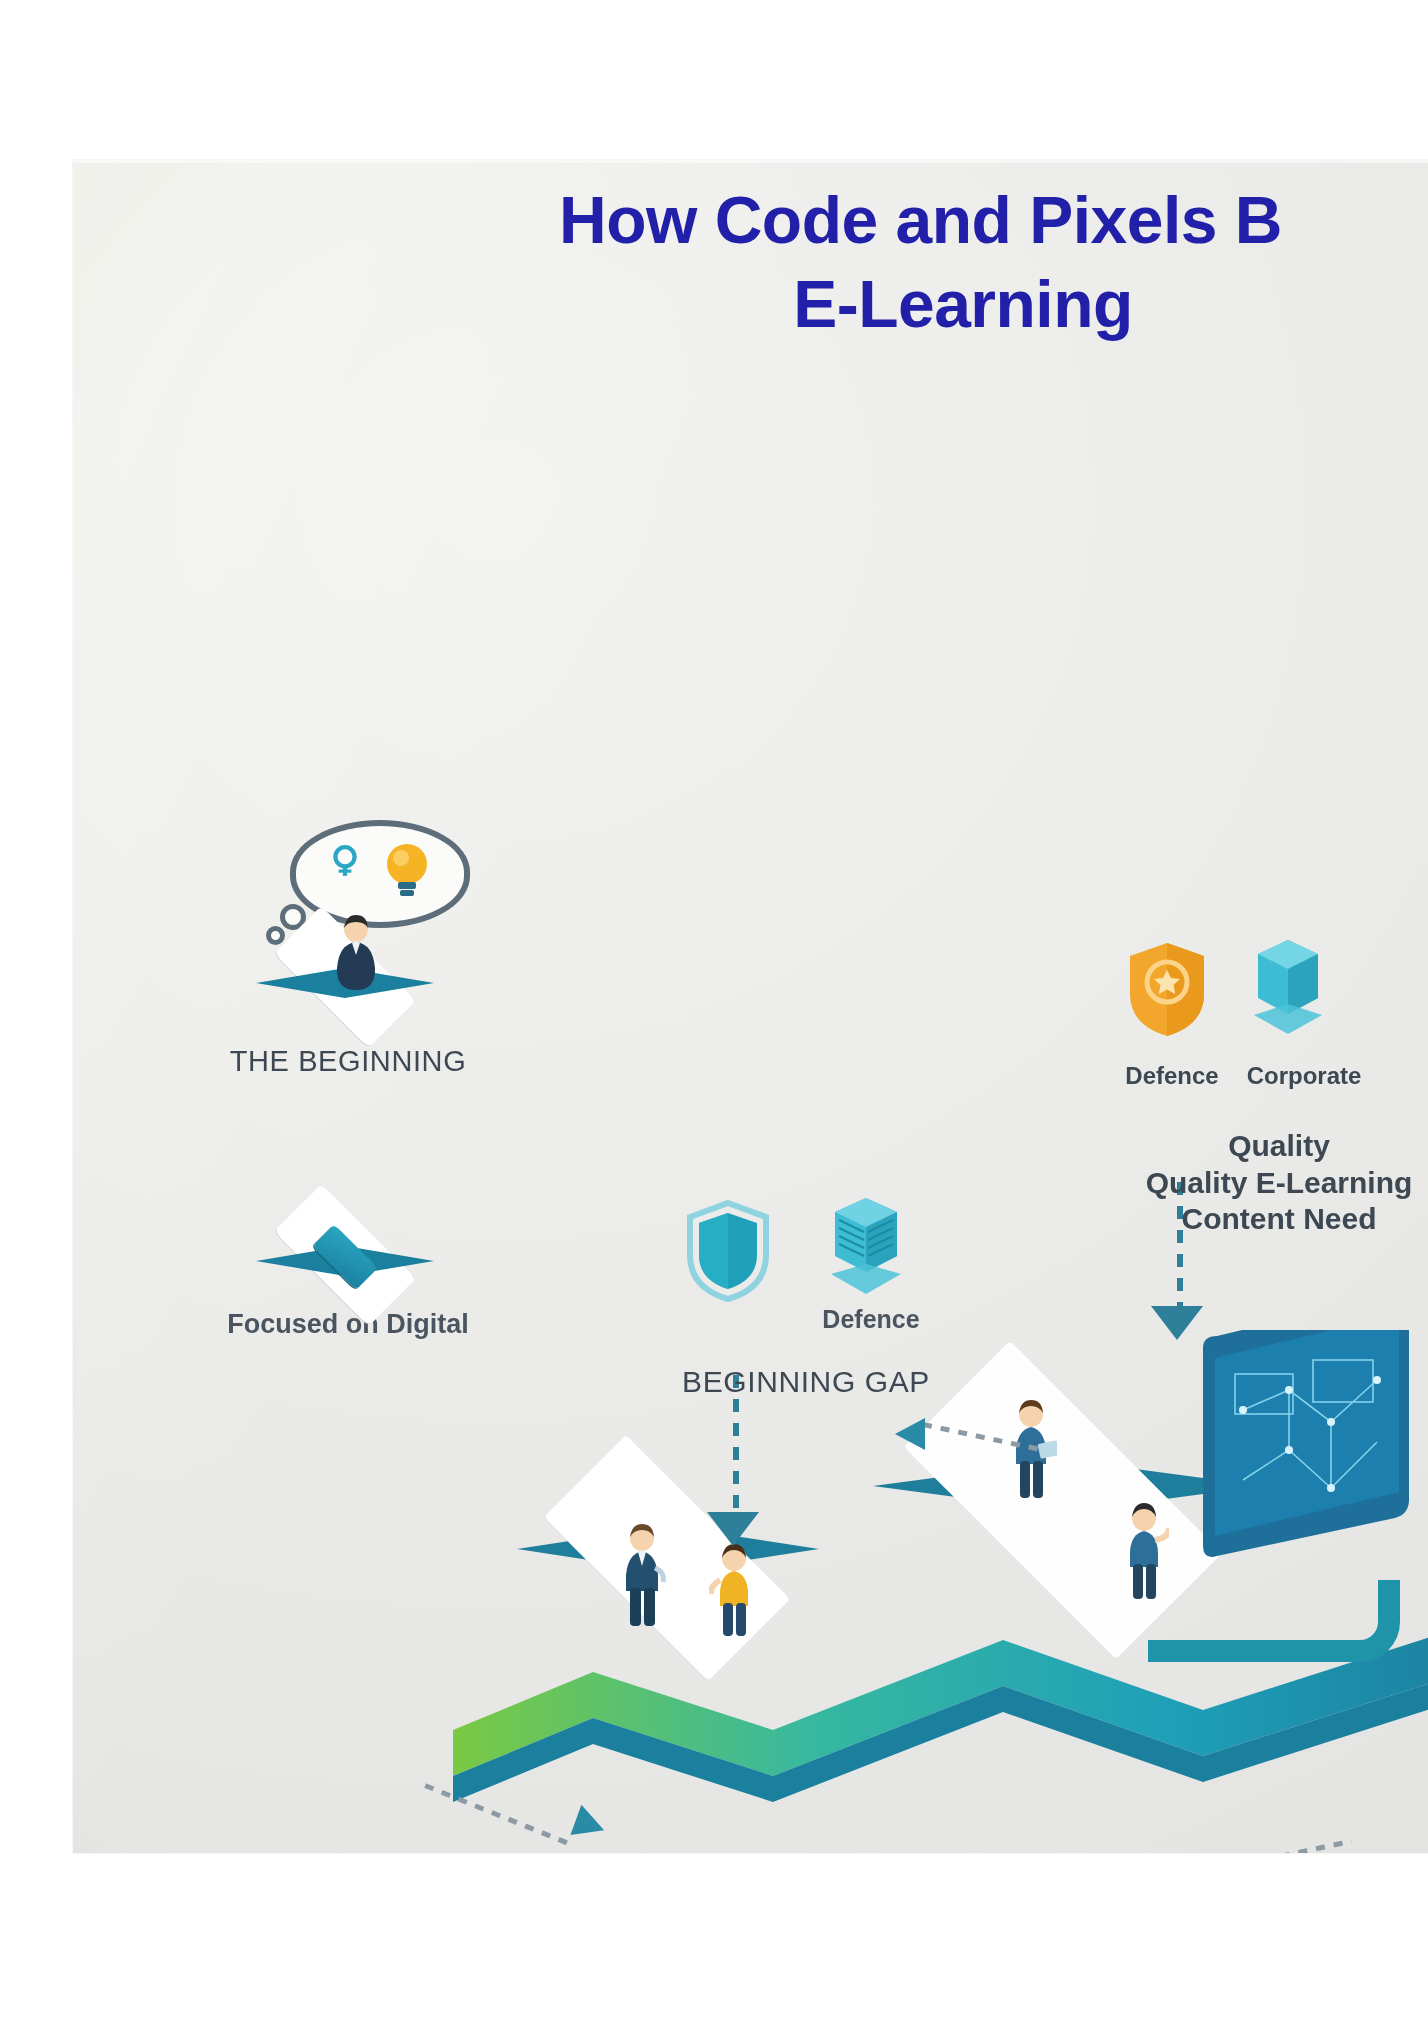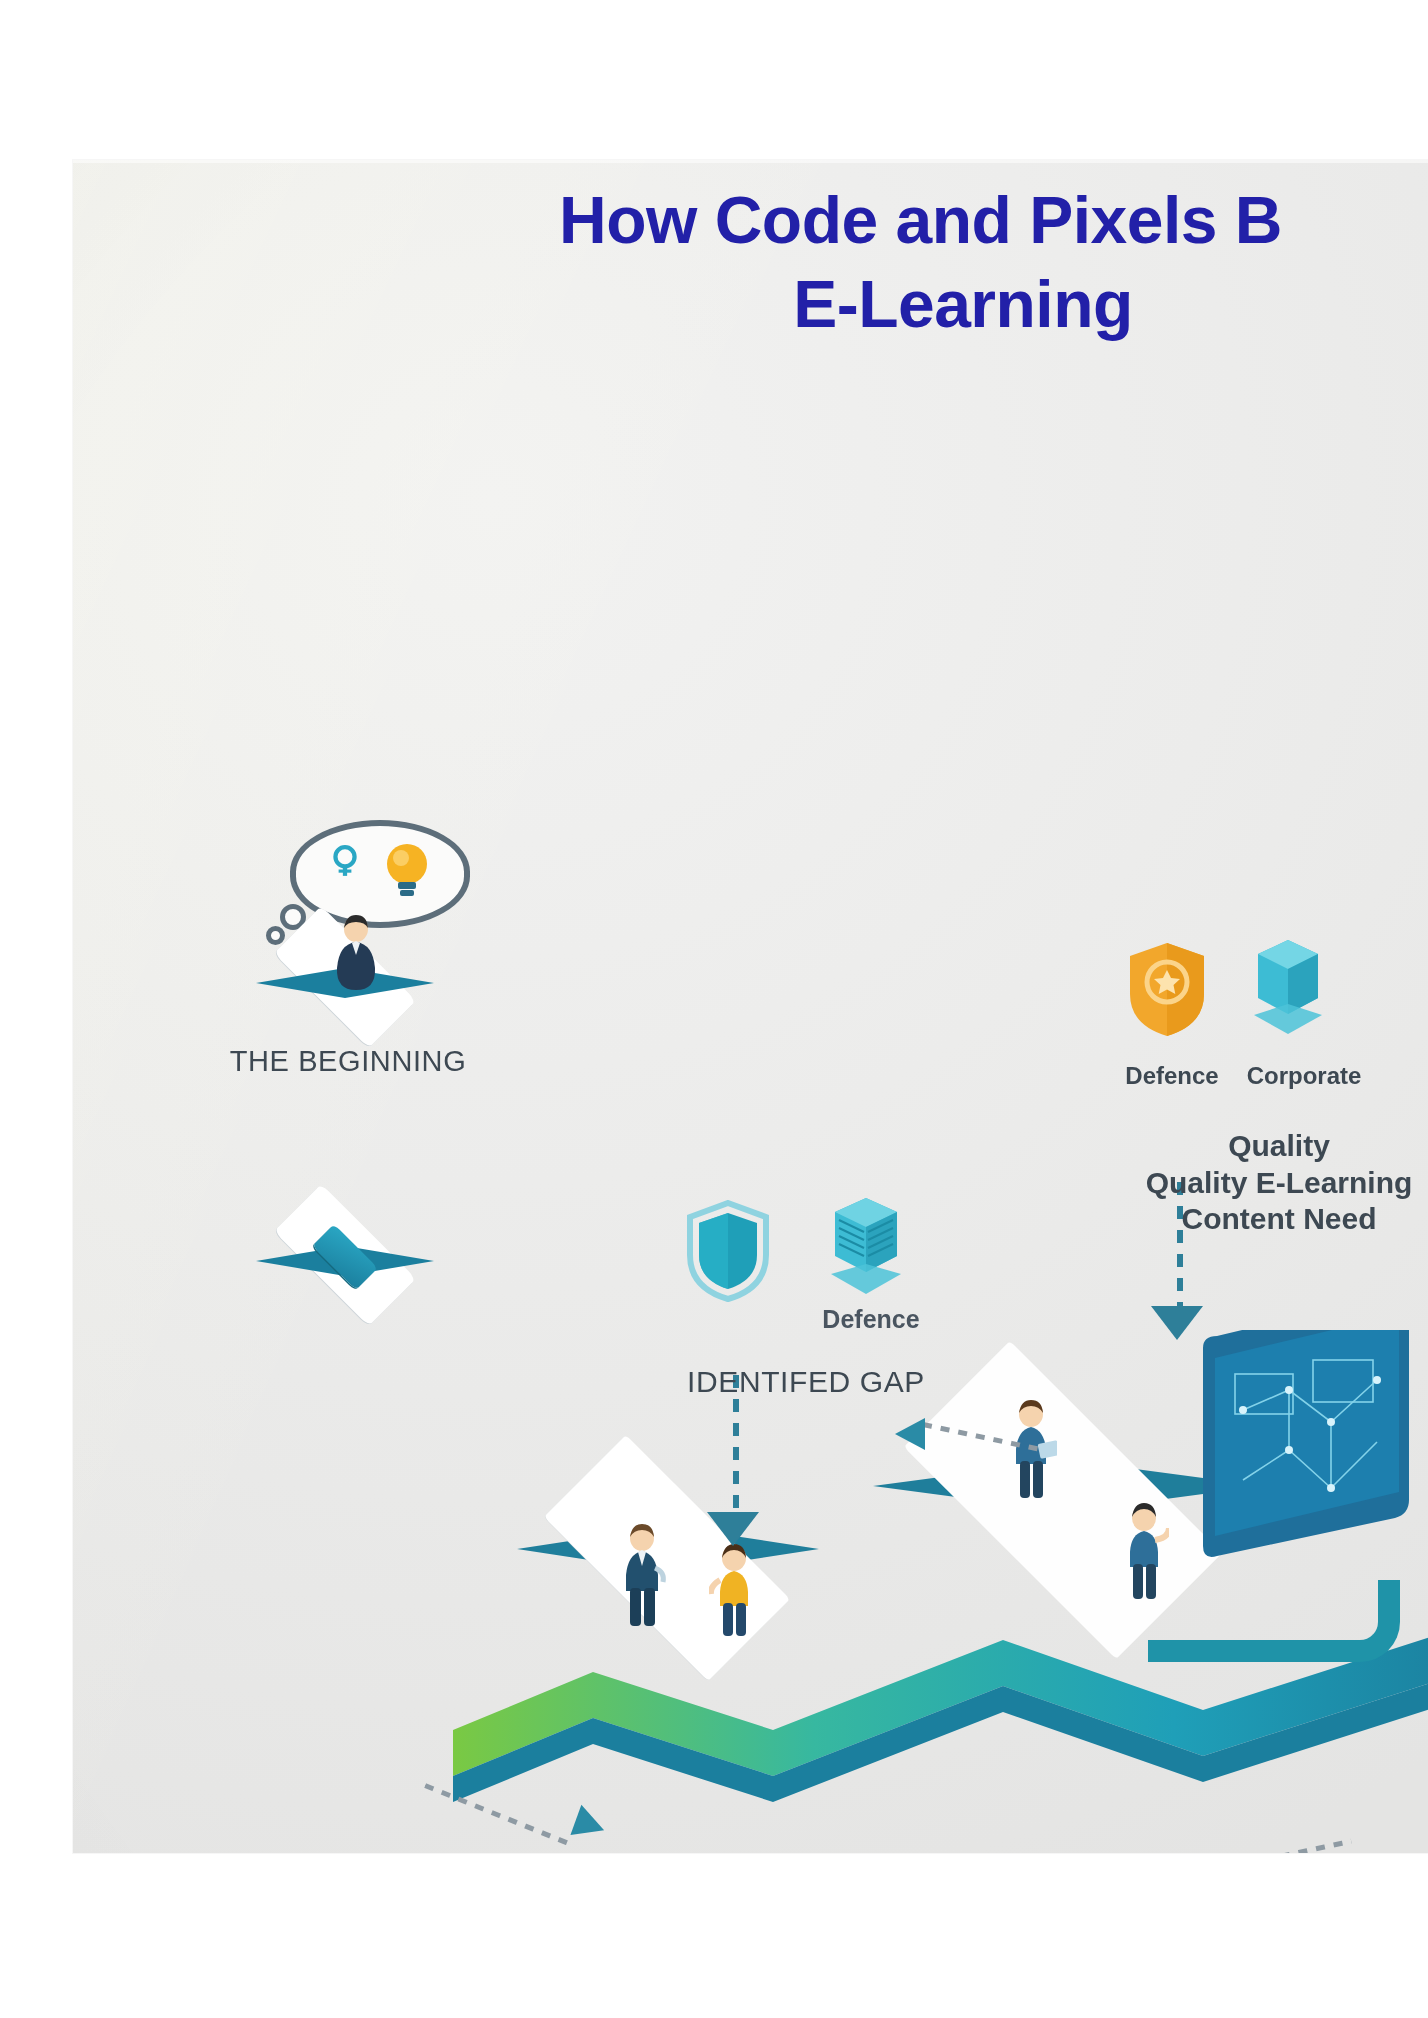--- a/index.html
+++ b/index.html
@@ -278,20 +278,21 @@
       <div class="label-strong cap">THE BEGINNING</div>
     </div>
 
     <div id="stage-digital">
       <div class="tile" id="tile-chip">
         <div class="top"></div>
         <div class="side"></div>
       </div>
       <div class="chip"></div>
       <div class="label-soft cap">
+        <div>Focused on Digital</div>
       </div>
     </div>
 
     <div id="stage-gap">
       <div class="art">
 
         <svg id="shield-teal" viewBox="0 0 86 102">
           <path d="M43 3 L81 17 V55 Q81 88 43 99 Q5 88 5 55 V17 Z" fill="none" stroke="#8fd3e0" stroke-width="6"></path>
           <path d="M43 13 L72 23 V55 Q72 80 43 89 Q14 80 14 55 V23 Z" fill="#1f9fb8"></path>
           <path d="M43 13 L43 89 Q14 80 14 55 V23 Z" fill="#2ab3c9" opacity=".75"></path>
@@ -309,21 +310,21 @@
             <line x1="45" y1="38" x2="70" y2="26"></line>
               <line x1="45" y1="46" x2="70" y2="34"></line>
             <line x1="45" y1="54" x2="70" y2="42"></line>
               <line x1="45" y1="62" x2="70" y2="50"></line>
           </g>
           <path d="M43 70 L78 80 L43 100 L8 80 Z" fill="#4cc3d8" opacity=".85"></path>
         </svg>
 
         <div class="label-soft" id="gap-defence">Defence</div>
       </div>
-      <div class="label-strong cap">IDENTIFED GAP</div>
+      <div class="label-strong cap">BEGINNING GAP</div>
     </div>
 
     <div id="stage-quality">
       <div class="art">
 
         <svg id="shield-gold" viewBox="0 0 86 100">
           <path d="M43 3 L80 16 V54 Q80 85 43 96 Q6 85 6 54 V16 Z" fill="#f2a72c"></path>
           <path d="M43 3 L80 16 V54 Q80 85 43 96 Z" fill="#e99a1c"></path>
           <circle cx="43" cy="42" r="20" fill="none" stroke="#fbd48a" stroke-width="5"></circle>
           <path d="M43 30 l4 8 9 1 -6.5 6 1.8 9 -8.3 -4.5 -8.3 4.5 1.8 -9 -6.5 -6 9 -1z" fill="#fde3ae"></path>

